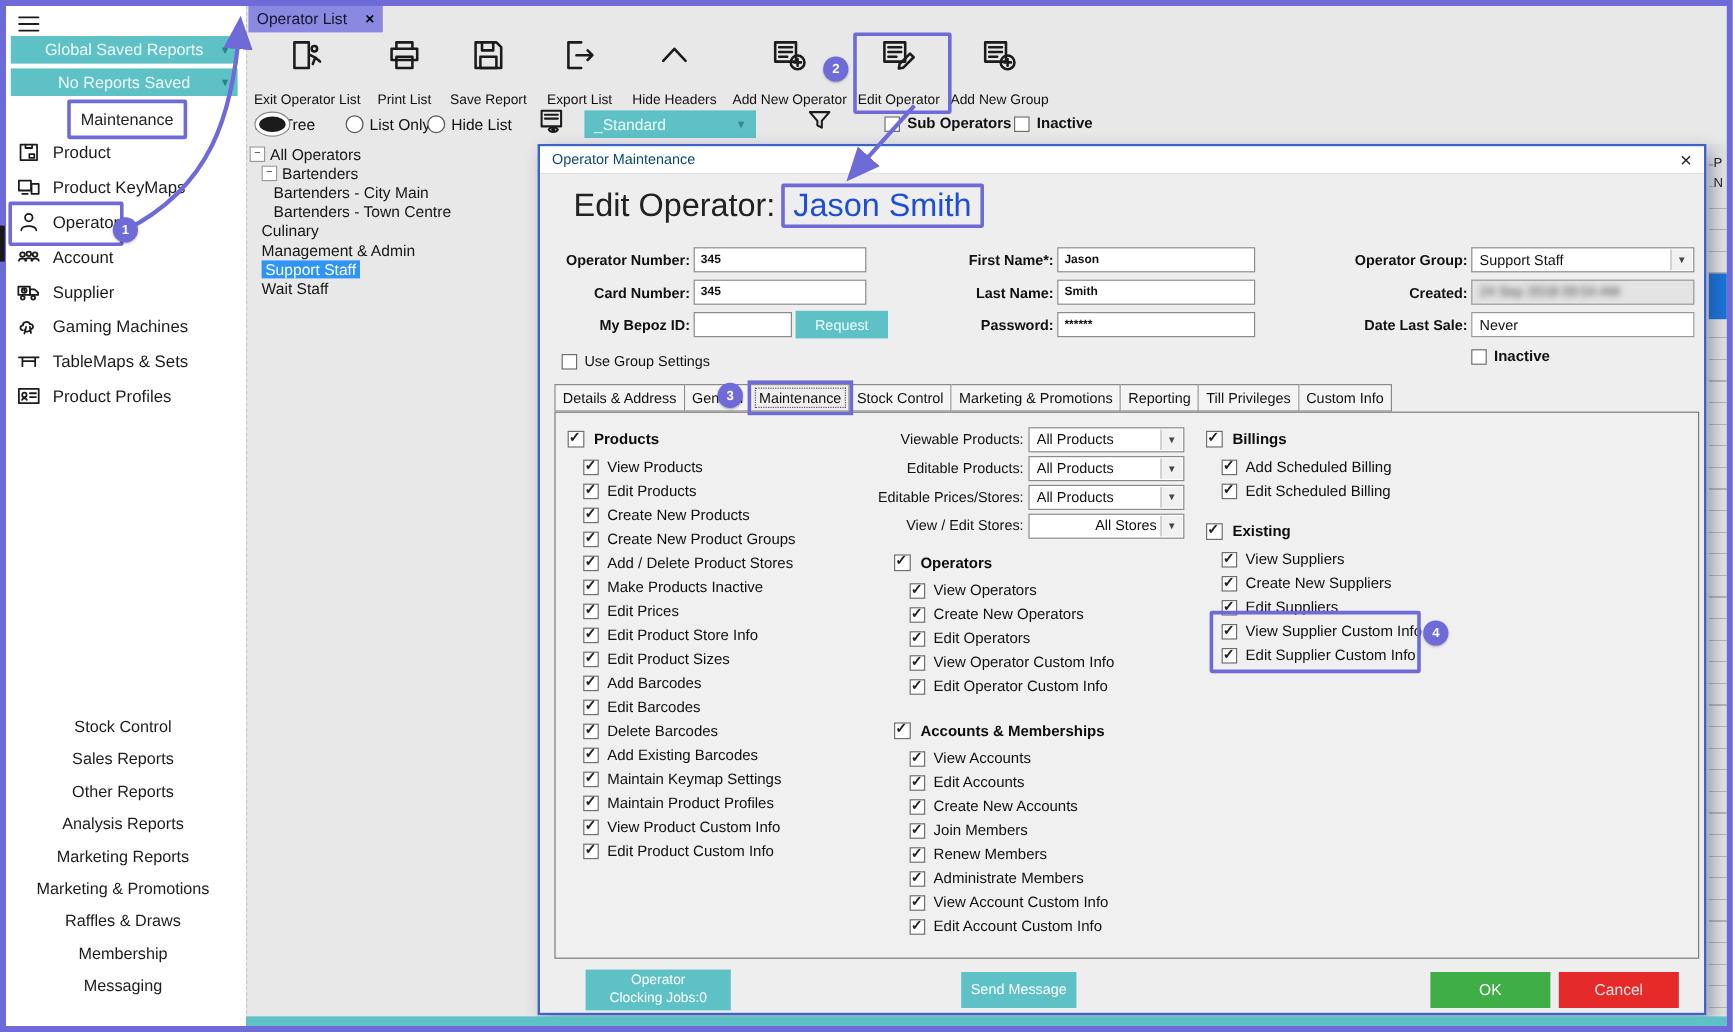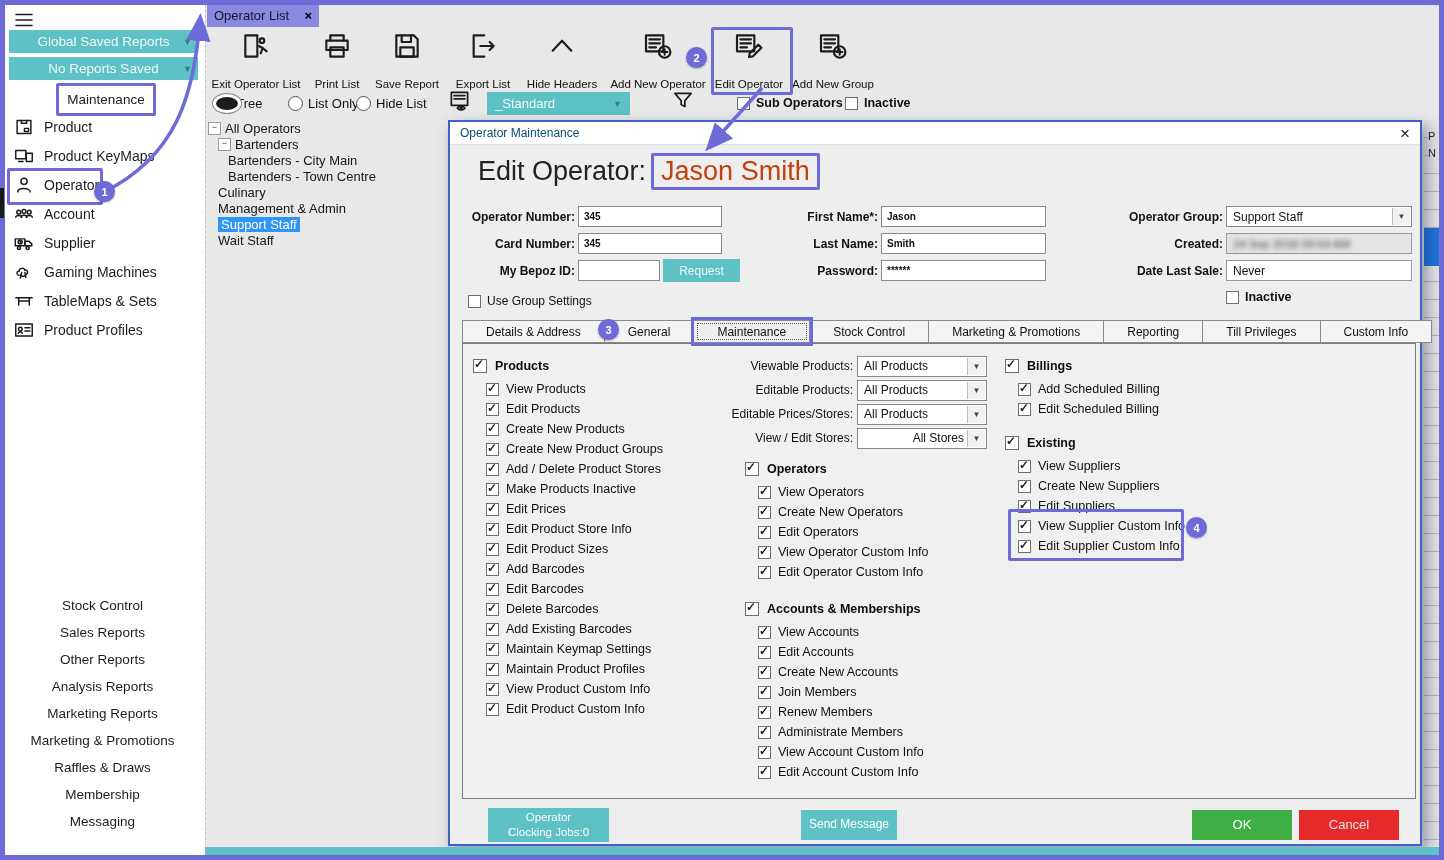--- a/index.html
+++ b/index.html
@@ -54,34 +54,34 @@
   #rt-strip .hdr{position:absolute;left:4px;font-size:11px;color:#222;background:#e3e3e3;width:11px;}
   #rt-sel{position:absolute;left:0;top:108px;width:15px;height:38px;background:#1b74d6;}
 
   
   #dialog{position:absolute;left:448px;top:120px;width:974px;height:726px;background:#efeeee;border:2px solid #3b63c9;box-sizing:border-box;box-shadow:5px 6px 14px rgba(40,40,90,.45);z-index:10;}
   #dlg-titlebar{position:absolute;left:0;top:0;right:0;height:23px;background:#fff;border-bottom:1px solid #e0e0e0;display:flex;align-items:center;padding:0 10px;box-sizing:border-box;}
   #dlg-titlebar .t{font-size:12px;color:#0c4a6e;}
   #dlg-titlebar .x{margin-left:auto;font-size:17px;color:#222;line-height:1;}
   #dlg-heading{position:absolute;left:28px;top:31px;display:flex;align-items:center;}
   #dlg-heading .pfx{font-size:27px;color:#222;}
-  #name-box{border:3px solid #6e6ad8;border-radius:2px;margin-left:5px;padding:0 7px;font-size:27px;color:#c2410c;background:#efeeee;}
+  #name-box{border:3px solid #6e6ad8;border-radius:2px;margin-left:5px;padding:0 7px;font-size:27px;color:#1d4ed8;background:#efeeee;}
   .flabel{position:absolute;font-weight:bold;font-size:12px;color:#111;text-align:right;padding-top:4px;box-sizing:border-box;}
   .inp{position:absolute;height:21px;border:1px solid #8a8a8a;background:#fff;font-weight:bold;font-size:10px;color:#111;padding:0 5px;box-sizing:border-box;font-family:"Liberation Sans",sans-serif;outline:none;}
   .ro{position:absolute;height:21px;border:1px solid #999;background:#fff;font-size:12px;color:#111;display:flex;align-items:center;padding:0 6px;box-sizing:border-box;}
   .ro.grey{background:#e4e4e4;}
   .blurred{filter:blur(2.5px);font-size:11.5px;color:#444;white-space:nowrap;}
   .sel{position:absolute;height:21px;background:#fff;border:1px solid #8a8a8a;box-sizing:border-box;font-size:12px;color:#111;display:flex;align-items:center;padding:0 22px 0 6px;}
   .sel .ar{position:absolute;right:1px;top:1px;bottom:1px;width:17px;background:#f1f1f1;border-left:1px solid #bcbcbc;display:flex;align-items:center;justify-content:center;font-size:8px;color:#444;}
   .dlg-cb{position:absolute;display:flex;align-items:center;gap:6px;font-size:12px;color:#111;}
   .dlg-cb.bold{font-weight:bold;font-size:12.5px;}
   #req-btn{position:absolute;left:213px;top:137px;width:77px;height:23px;display:flex;align-items:center;justify-content:center;font-size:12px;border:none;}
 
   #dlg-tabs{position:absolute;left:12px;top:198px;display:flex;height:23px;}
-  .tab{border:1px solid #8a8a8a;border-left-width:0;background:#f5f4f4;display:flex;align-items:center;padding:0 23px;font-size:12px;color:#111;white-space:nowrap;text-align:center;}
+  .tab{border:1px solid #8a8a8a;border-left-width:0;background:#f5f4f4;display:flex;align-items:center;padding:0 6px;font-size:12px;color:#111;white-space:nowrap;text-align:center;}
   .tab:first-child{border-left-width:1px;}
   .tab.active{background:#efeeee;box-shadow:0 0 0 3px #6e6ad8;position:relative;z-index:3;outline:1px dotted #555;outline-offset:-4px;}
   #dlg-panel{position:absolute;left:12px;top:221px;width:954px;height:456px;border:1px solid #7c7c7c;background:#f1f0f0;box-sizing:border-box;}
   .grp{position:absolute;}
   .cl-head{display:flex;align-items:center;gap:8px;height:22px;font-weight:bold;font-size:12.5px;color:#0d0d0d;margin-bottom:2px;}
   .cl-kids{margin-left:13px;}
   .cl-row{display:flex;align-items:center;gap:7px;height:20px;font-size:12.5px;color:#101010;white-space:nowrap;}
   .dd-row{display:flex;align-items:center;height:22px;margin-bottom:2px;}
   .dd-label{width:150px;text-align:right;font-size:12px;color:#111;padding-right:4px;flex:none;}
   .dd-row .sel{position:relative;width:130px;flex:none;}

